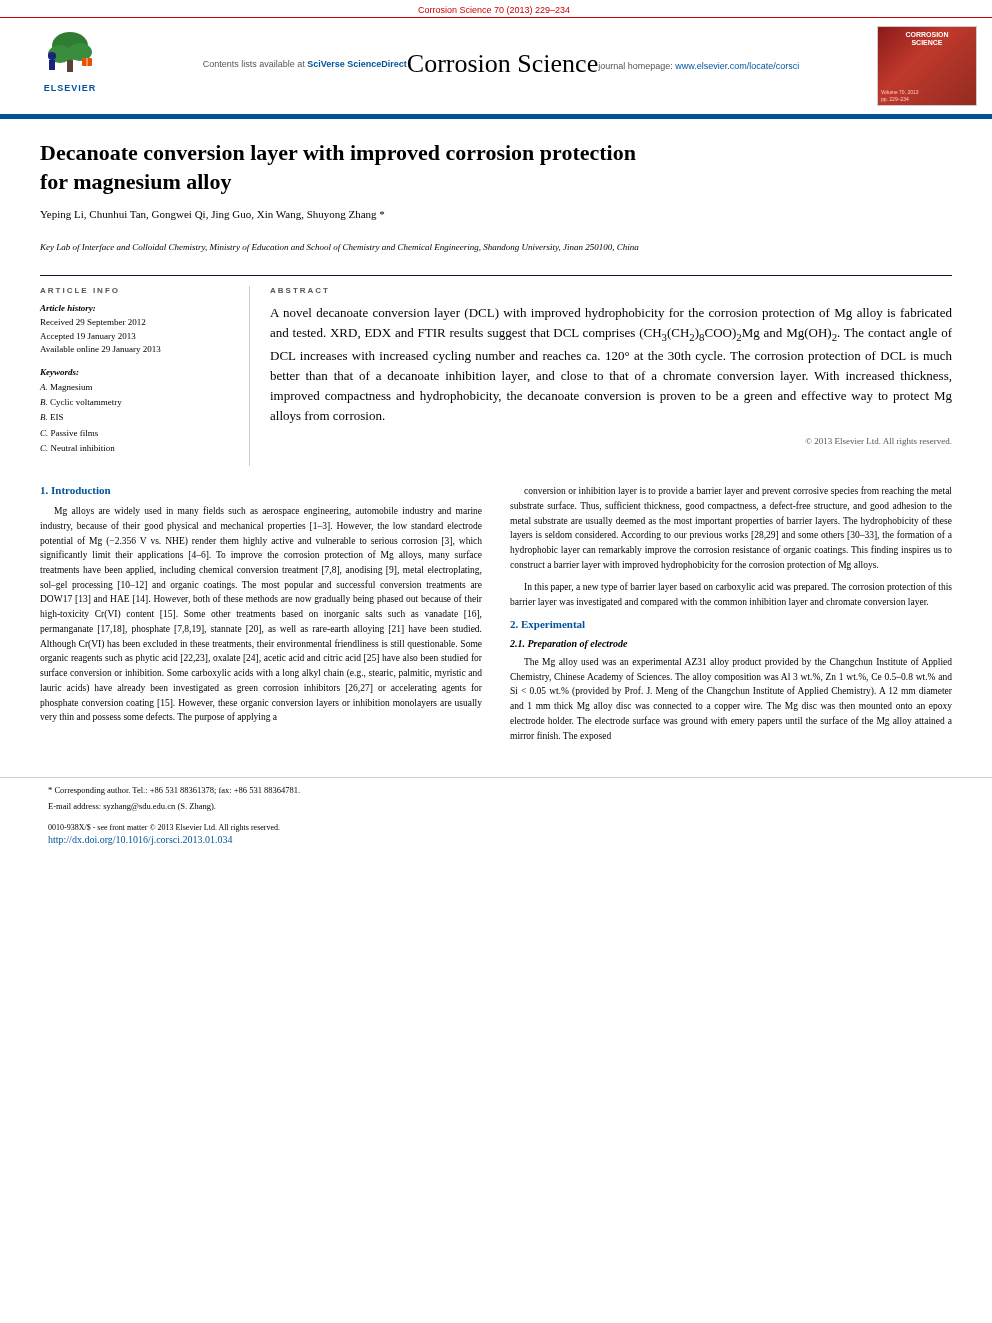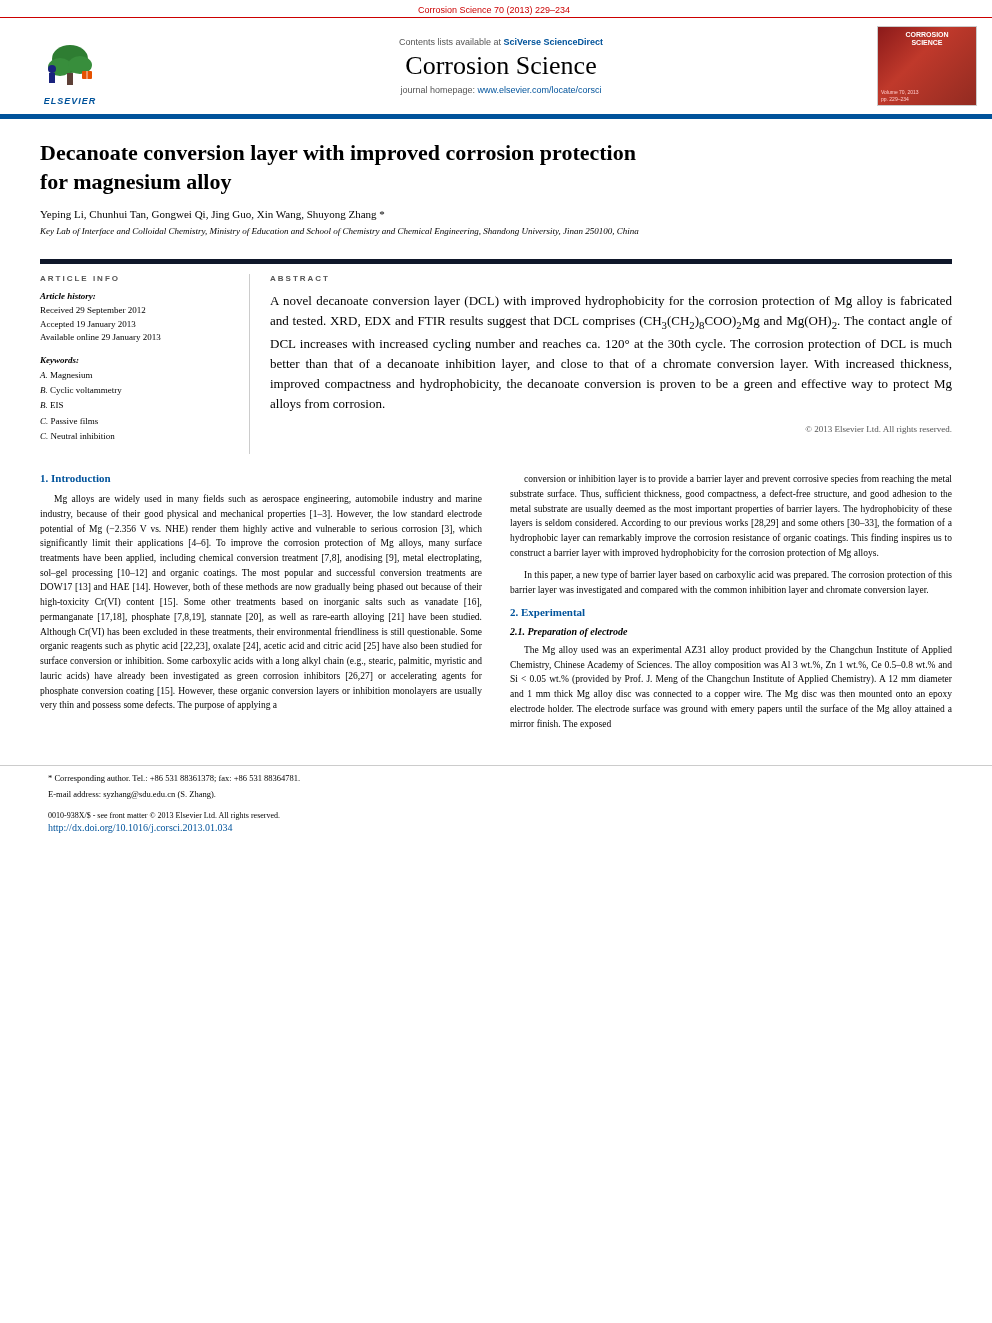--- a/index.html
+++ b/index.html
@@ -30,22 +30,21 @@
       align-items: stretch;
       border-bottom: 2px solid #00539b;
       padding: 8px 10px;
       gap: 10px;
     }
     .journal-header-left {
       width: 120px;
       display: flex;
       flex-direction: column;
       align-items: center;
-      justify-content: flex-end;
-      font-style: italic;
+      justify-content: flex-start;
     }
     .elsevier-logo {
       display: flex;
       flex-direction: column;
       align-items: center;
     }
     .elsevier-tree {
       width: 60px;
       height: 55px;
     }
@@ -54,21 +53,21 @@
       font-size: 9px;
       color: #00539b;
       font-weight: bold;
       letter-spacing: 1px;
       margin-top: 2px;
     }
 
     .journal-header-center {
       flex: 1;
       display: flex;
-      flex-direction: column;
+      flex-direction: row;
       align-items: center;
       justify-content: center;
       padding: 4px 0;
     }
     .sciverse-line {
       font-family: Arial, sans-serif;
       font-size: 9px;
       color: #555;
       margin-bottom: 4px;
     }
@@ -148,36 +147,36 @@
       color: #000;
       margin-bottom: 12px;
       line-height: 1.3;
       font-family: 'Times New Roman', Times, serif;
     }
 
     
     .authors {
       font-size: 11px;
       color: #000;
-      margin-bottom: 6px;
+      margin-bottom: 22px;
       font-family: 'Times New Roman', Times, serif;
     }
     .affiliation {
       font-size: 9px;
       font-style: italic;
       color: #000;
       margin-bottom: 23px;
     }
 
     
     .two-col {
       display: flex;
       gap: 20px;
       margin-bottom: 18px;
-      border-top: 5px solid #0f172a;
+      border-top: 1px solid #0f172a;
       padding-top: 10px;
     }
     .article-info-col {
       width: 210px;
       flex-shrink: 0;
       border-right: 1px solid #ccc;
       padding-right: 14px;
     }
     .abstract-col {
       flex: 1;

